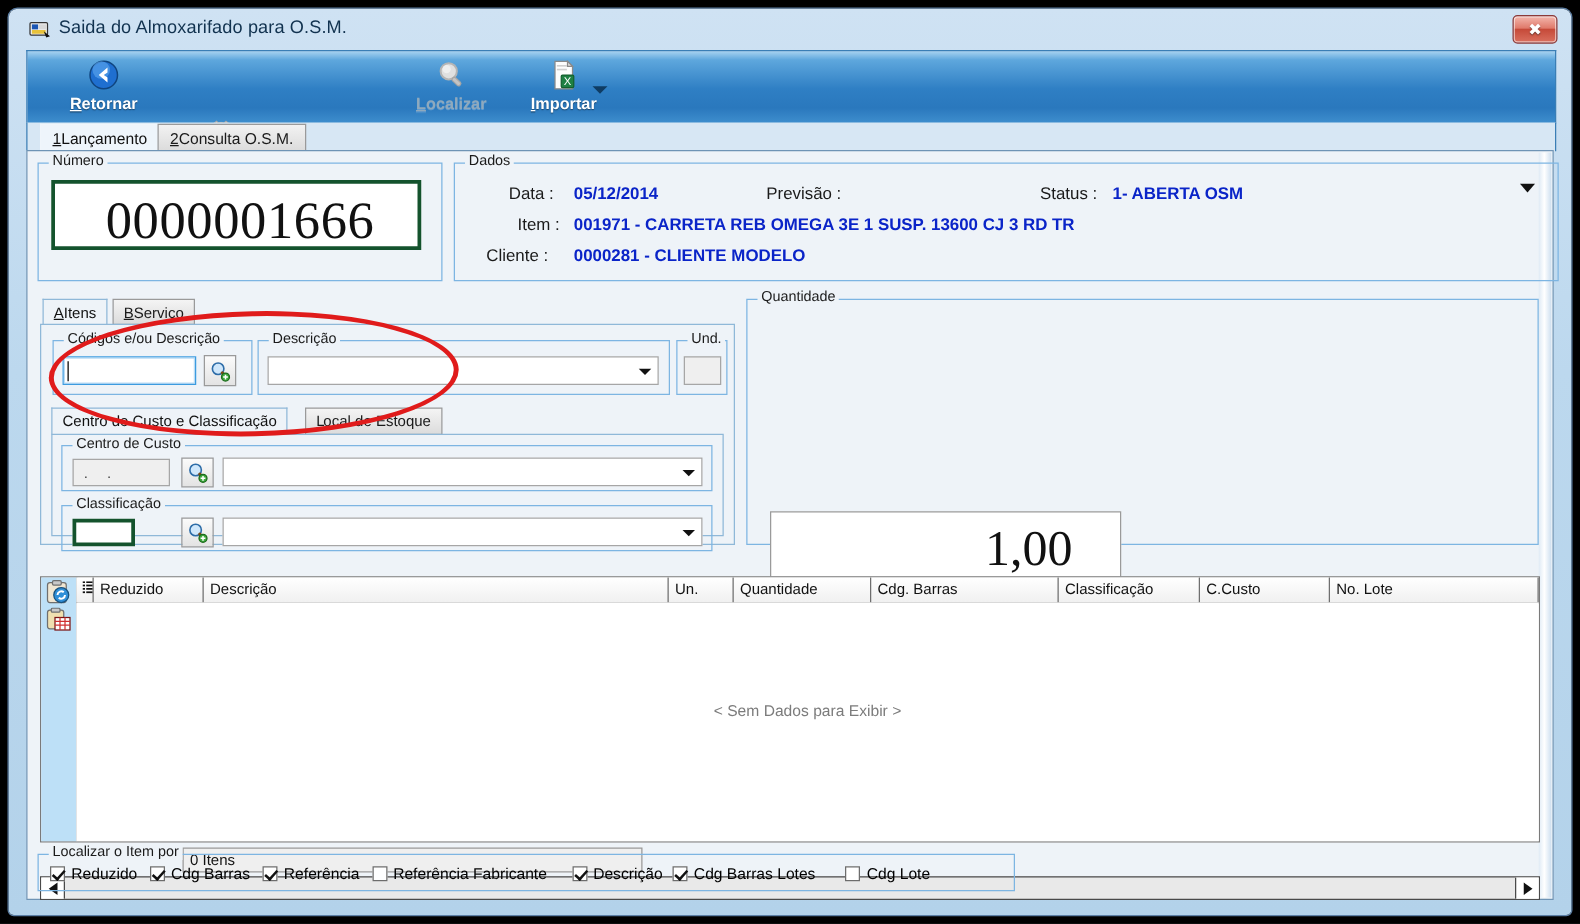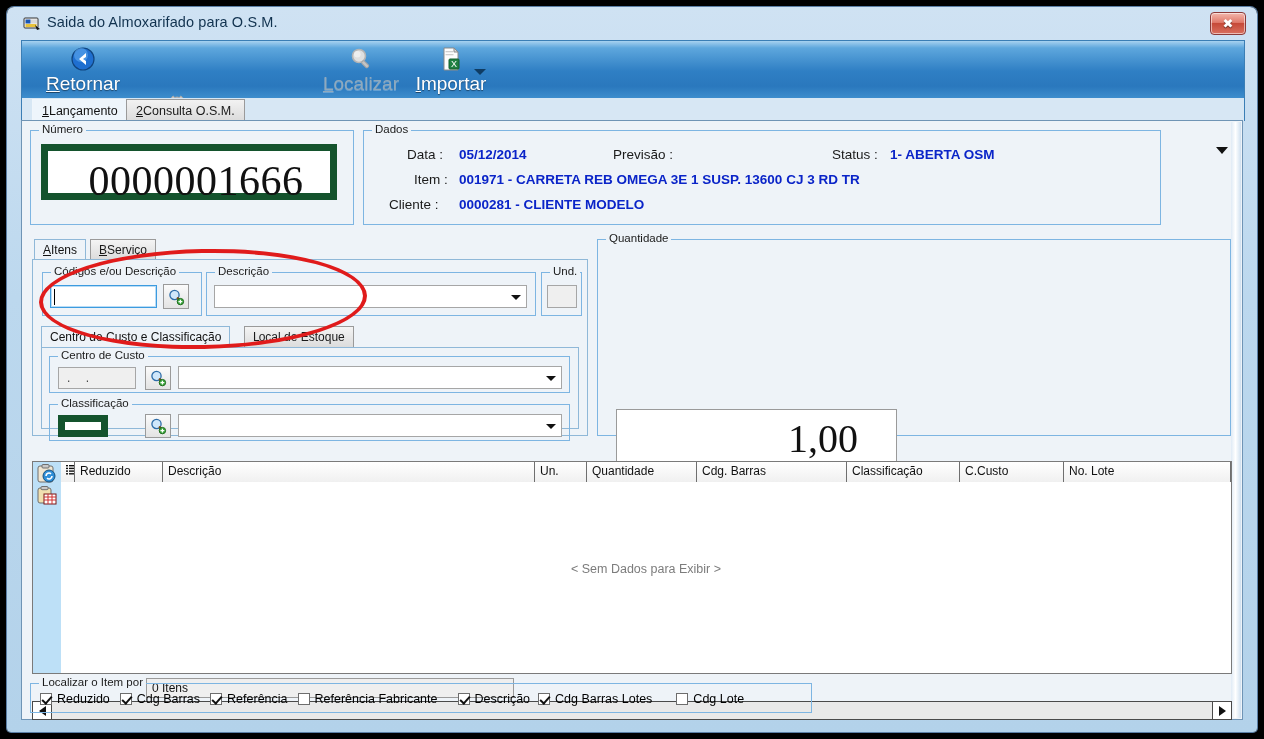--- a/index.html
+++ b/index.html
@@ -25,21 +25,21 @@
   #close-btn span{color:#fff;font-size:13px;font-weight:bold;
                   text-shadow:0 1px 1px rgba(0,0,0,.55);line-height:1;}
 
   
   #toolbar{position:absolute;left:14px;top:33px;width:1222px;height:58px;
            background:linear-gradient(180deg,#a7d2f0 0%,#5ea7dd 12%,#2f7fc4 52%,#2a78bd 78%,#3f8fce 100%);
            border:1px solid #3a7eb5;border-bottom:none;}
   .tb-btn{position:absolute;top:3px;height:50px;display:flex;flex-direction:column;
           align-items:center;justify-content:flex-start;cursor:pointer;}
   .tb-ico{height:28px;display:flex;align-items:center;justify-content:center;margin-top:2px;}
-  .tb-lbl{font-size:19px;font-weight:normal;margin-top:1px;white-space:nowrap;
+  .tb-lbl{font-size:13px;font-weight:bold;margin-top:1px;white-space:nowrap;
           text-shadow:0 1px 1px rgba(0,0,0,.45);}
   .tb-on .tb-lbl{color:#ffffff;}
   .tb-off .tb-lbl{color:#8fa9bd;text-shadow:0 1px 0 rgba(255,255,255,.25);}
   .tb-lbl u{text-decoration:underline;}
   #tb-more{position:absolute;top:28px;left:452px;width:0;height:0;
            border-left:6px solid transparent;border-right:6px solid transparent;
            border-top:6px solid #0f3c63;cursor:pointer;}
 
   
   #tabstrip{position:absolute;left:14px;top:91px;width:1222px;height:23px;
@@ -55,21 +55,21 @@
   
   #client{position:absolute;left:14px;top:113px;width:1222px;height:600px;
           background:#eef3f8;border:1px solid #6f94b5;box-sizing:border-box;}
 
   
   .gbox{position:absolute;box-sizing:border-box;border:1px solid #7db5e2;background:transparent;}
   .gbox>.gcap{position:absolute;top:-8px;left:8px;background:#eef3f8;padding:0 3px;
               font-size:11.5px;color:#1b1b1b;white-space:nowrap;}
 
   
-  .tf{box-sizing:border-box;background:#fff;border:7px solid #14532d;}
+  .tf{box-sizing:border-box;background:#fff;border:3px solid #14532d;}
   .tf.focus{border:1px solid #3c9bdf;box-shadow:inset 0 0 0 1px #b9dcf5;}
   .tf.flat{background:#efefef;border:1px solid #a6a6a6;}
   .combo{box-sizing:border-box;background:#fff;border:1px solid #a6a6a6;position:relative;}
   .combo .arrow{position:absolute;right:5px;top:50%;margin-top:-2px;width:0;height:0;
                 border-left:5px solid transparent;border-right:5px solid transparent;
                 border-top:5px solid #111;}
   .lookup{box-sizing:border-box;background:linear-gradient(180deg,#fbfbfb,#e3e3e3);
           border:1px solid #9a9a9a;display:flex;align-items:center;justify-content:center;
           cursor:pointer;}
 
@@ -230,21 +230,21 @@
   <div id="client">
     <div id="vstrip"></div>
 
     <div class="gbox" style="left:8px;top:9px;width:324px;height:95px;">
       <span class="gcap">Número</span>
       <div class="tf" style="position:absolute;left:10px;top:13px;width:296px;height:56px;">
         <div id="numero-value">0000001666</div>
       </div>
     </div>
 
-    <div class="gbox" style="left:341px;top:9px;width:798px;height:95px;">
+    <div class="gbox" style="left:341px;top:9px;width:884px;height:95px;">
       <span class="gcap">Dados</span>
 
       <span class="dl" style="left:43px;top:16px;">Data :</span>
       <span class="dl dv" style="left:95px;top:16px;">05/12/2014</span>
       <span class="dl" style="left:249px;top:16px;">Previsão :</span>
       <span class="dl dv" style="left:330px;top:16px;"></span>
       <span class="dl" style="left:468px;top:16px;">Status :</span>
       <span class="dl dv" style="left:526px;top:16px;">1- ABERTA OSM</span>
 
       <span class="dl" style="left:50px;top:41px;">Item :</span>

